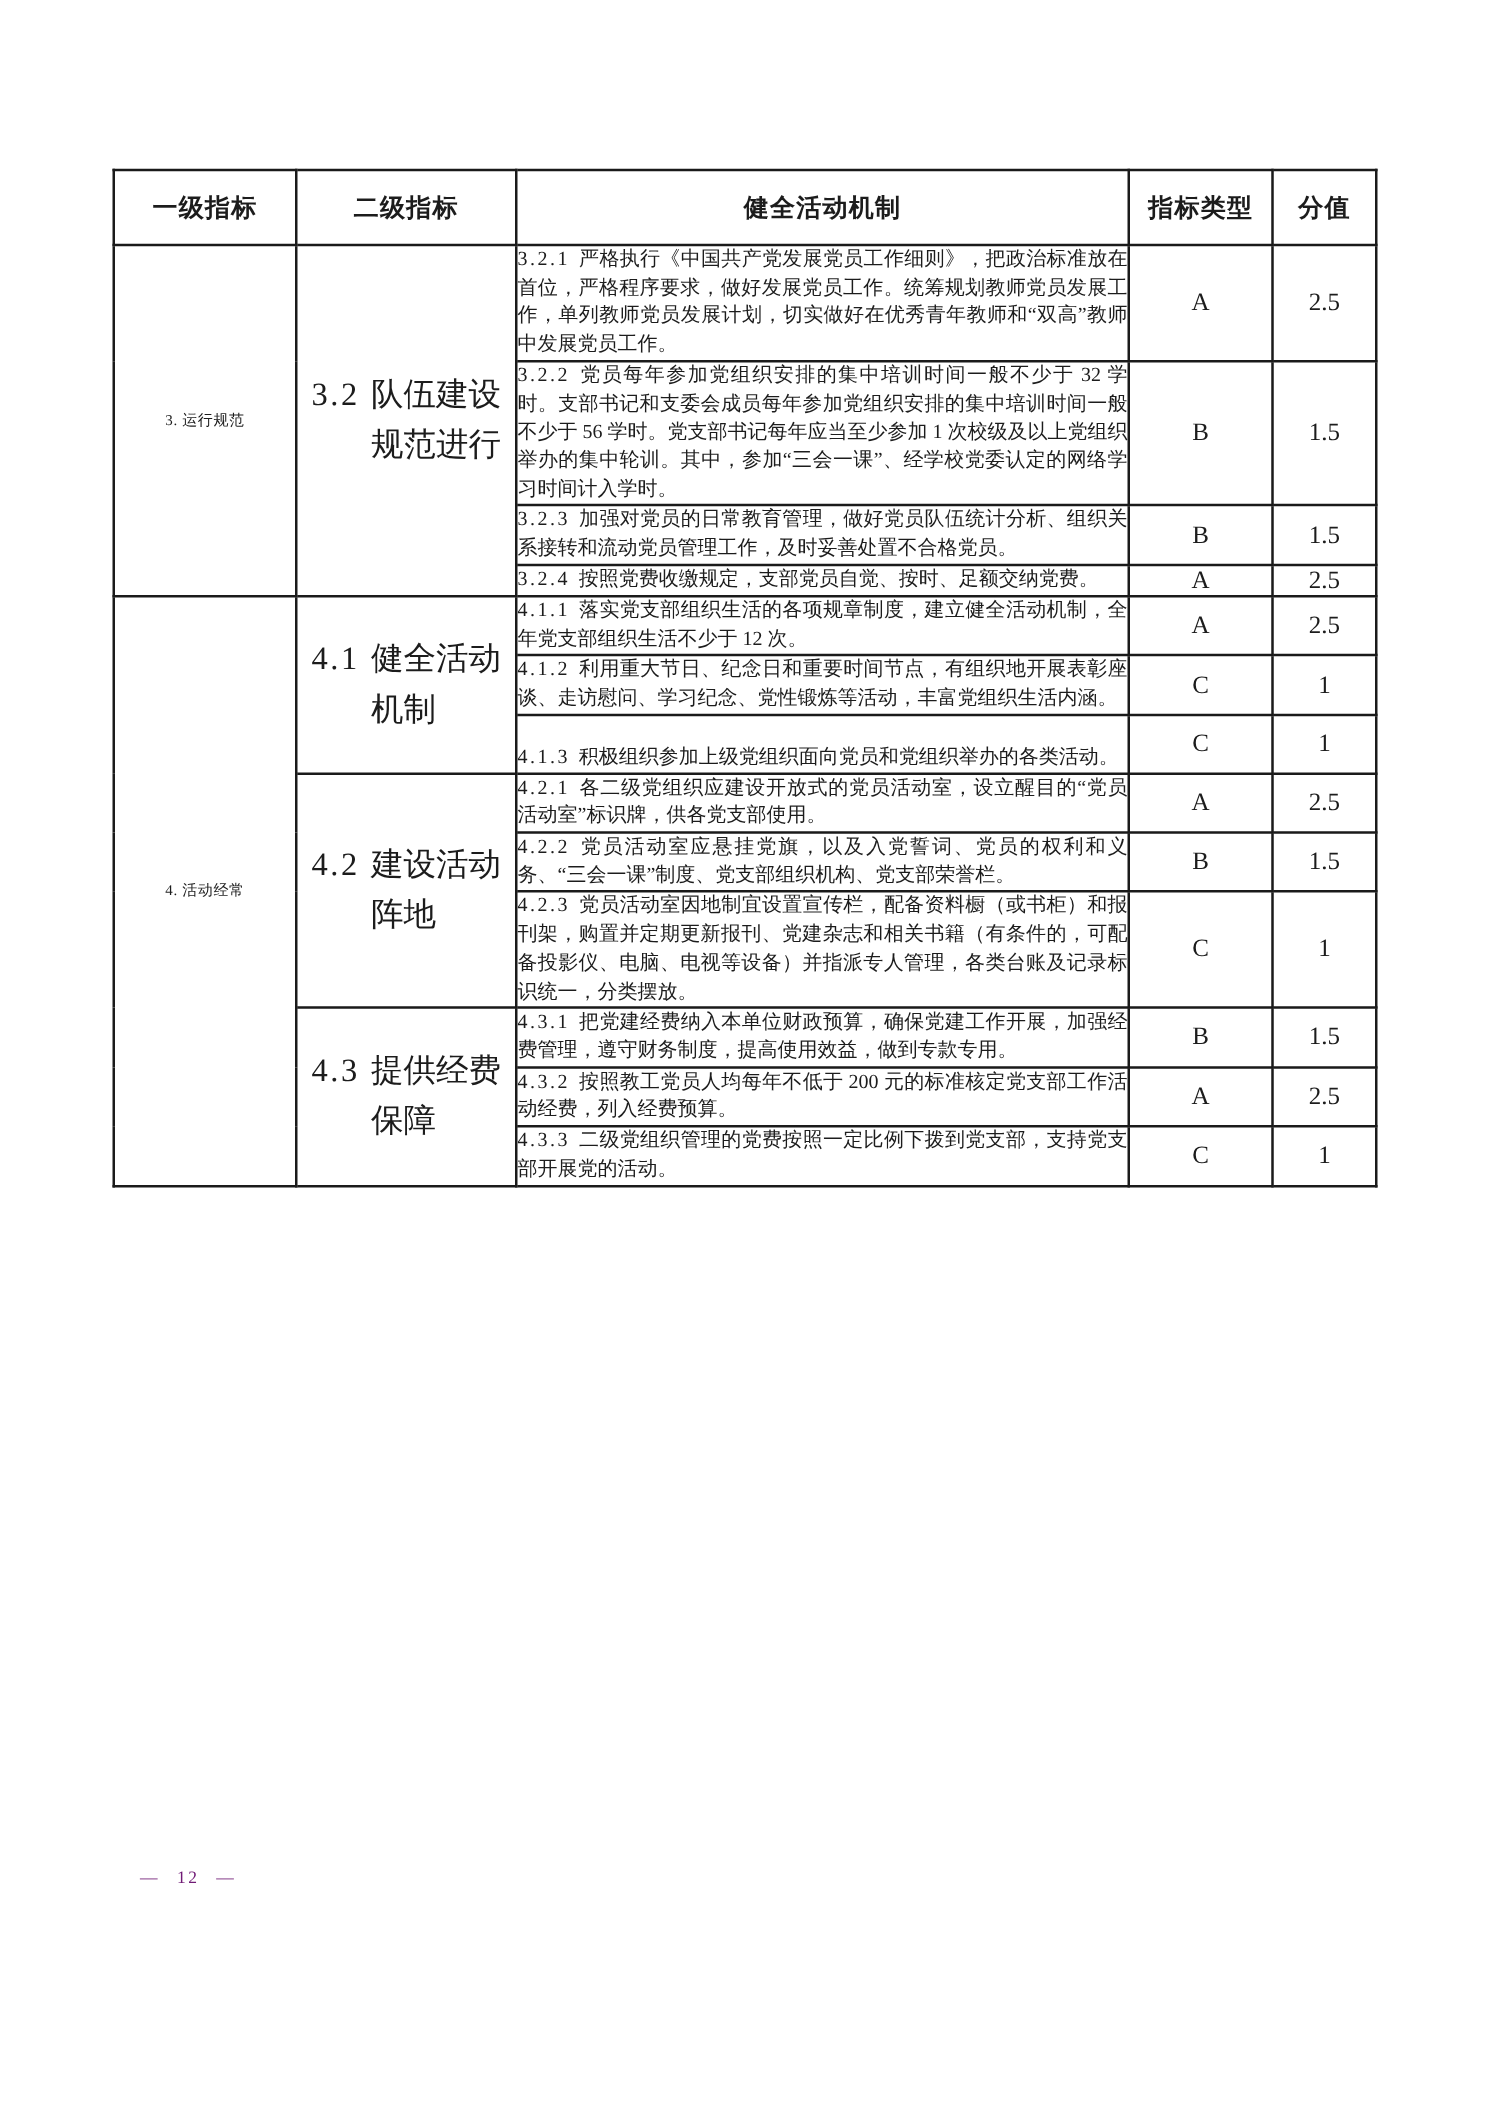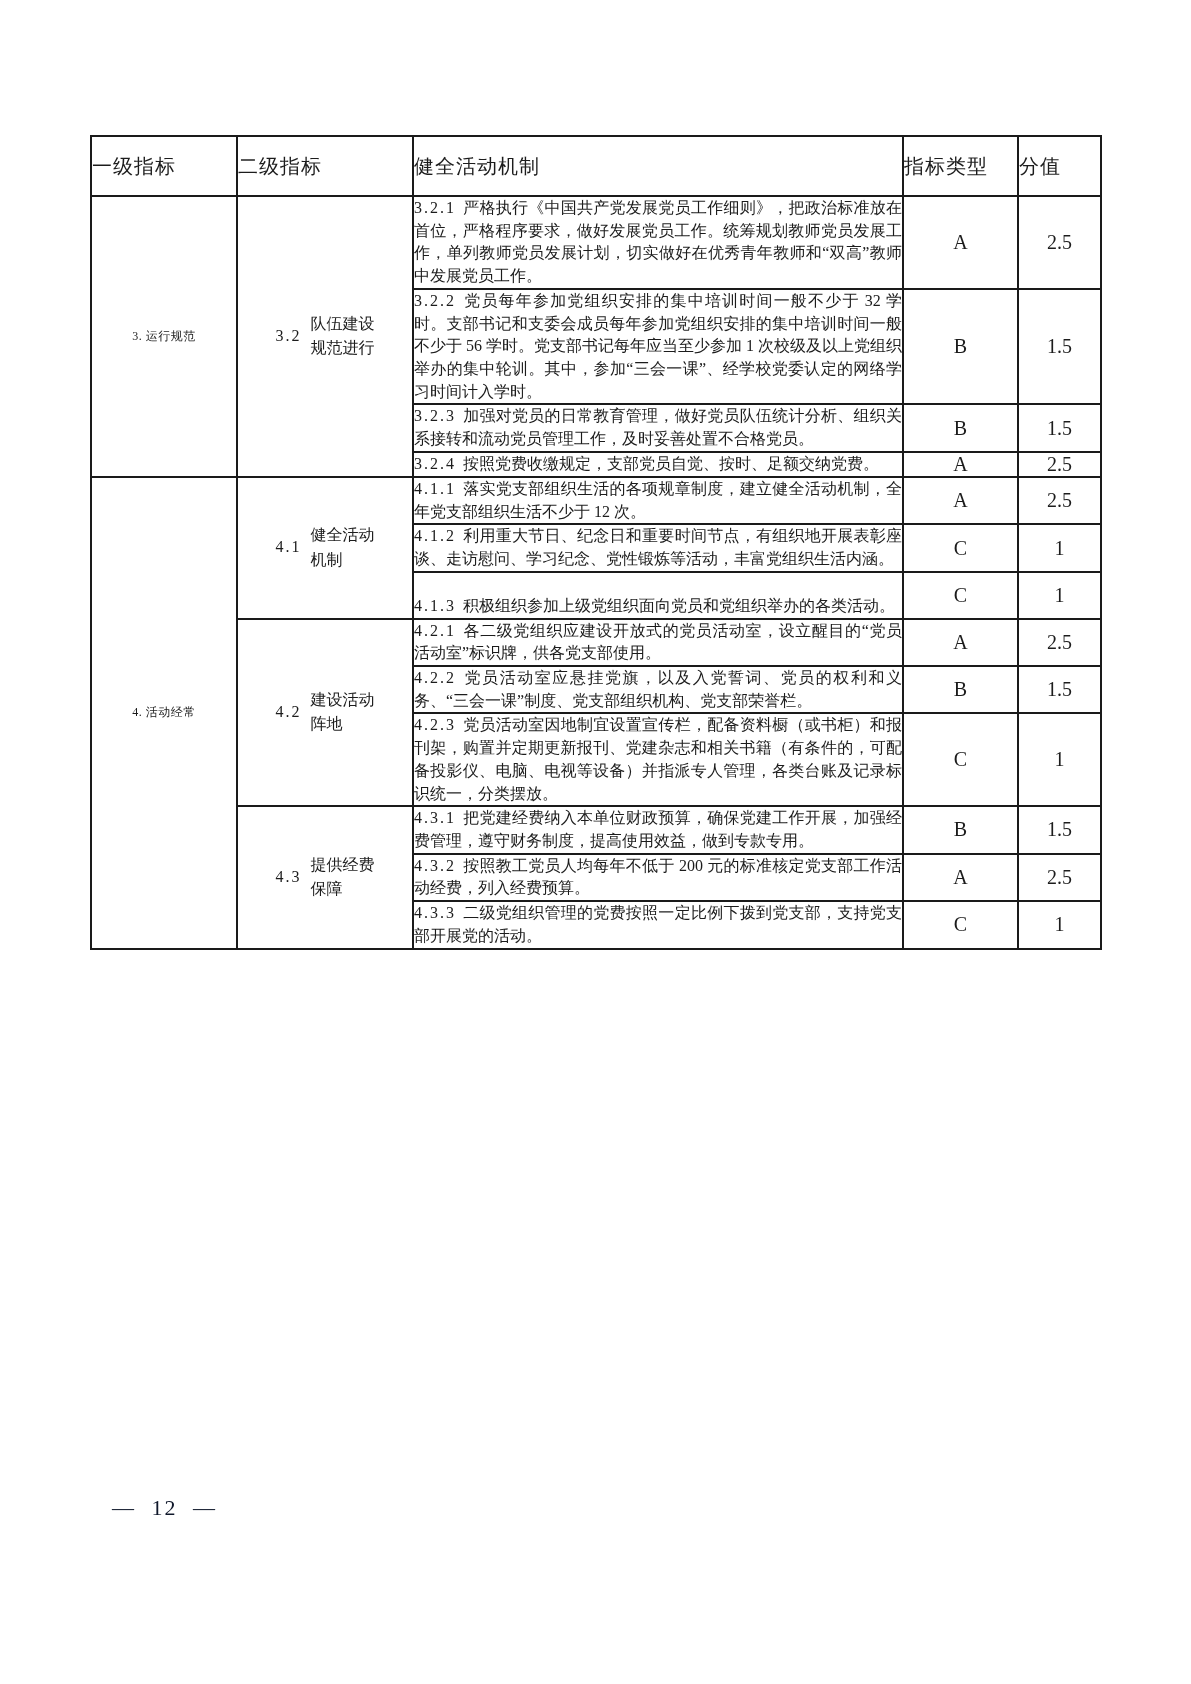--- a/index.html
+++ b/index.html
@@ -25,38 +25,38 @@
     border-collapse: collapse;
     table-layout: fixed;
   }
   .doc-table th, .doc-table td {
     border: 2px solid #1a1a1a;
     vertical-align: middle;
     padding: 0;
   }
   .doc-table th {
     font-family: "Liberation Sans", "DejaVu Sans", sans-serif;
-    font-weight: 400;
+    font-weight: 700;
     font-size: 20px;
     height: 60px;
-    text-align: left;
+    text-align: center;
     letter-spacing: 1px;
   }
   .l1-cell {
     text-align: center;
     font-size: 12px;
     letter-spacing: 0.5px;
   }
   .l2-cell { padding: 0 4px; }
   .l2 {
     display: flex;
     justify-content: center;
-    align-items: center;
+    align-items: flex-start;
     gap: 9px;
-    font-size: 16px;
+    font-size: 26px;
     line-height: 1.55;
   }
   .l2-num { letter-spacing: 2px; white-space: nowrap; }
   .l2-txt { width: 4em; }
   .obs-cell {
     padding: 10px 14px 10px 12px;
     font-size: 16px;
     line-height: 1.42;
     text-align: justify;
   }
@@ -66,24 +66,24 @@
     white-space: nowrap;
   }
   .type-cell, .score-cell {
     text-align: center;
     font-size: 20px;
   }
   .footer-page {
     position: absolute;
     left: 112px;
     top: 1495px;
-    font-size: 22px;
+    font-size: 14px;
     letter-spacing: 2px;
     word-spacing: 8px;
-    color: #0f172a;
+    color: #701a75;
   }
 </style>
 </head>
 <body>
 
 <div class="page">
 
   <table class="doc-table">
     <colgroup>
       <col style="width:146px">

